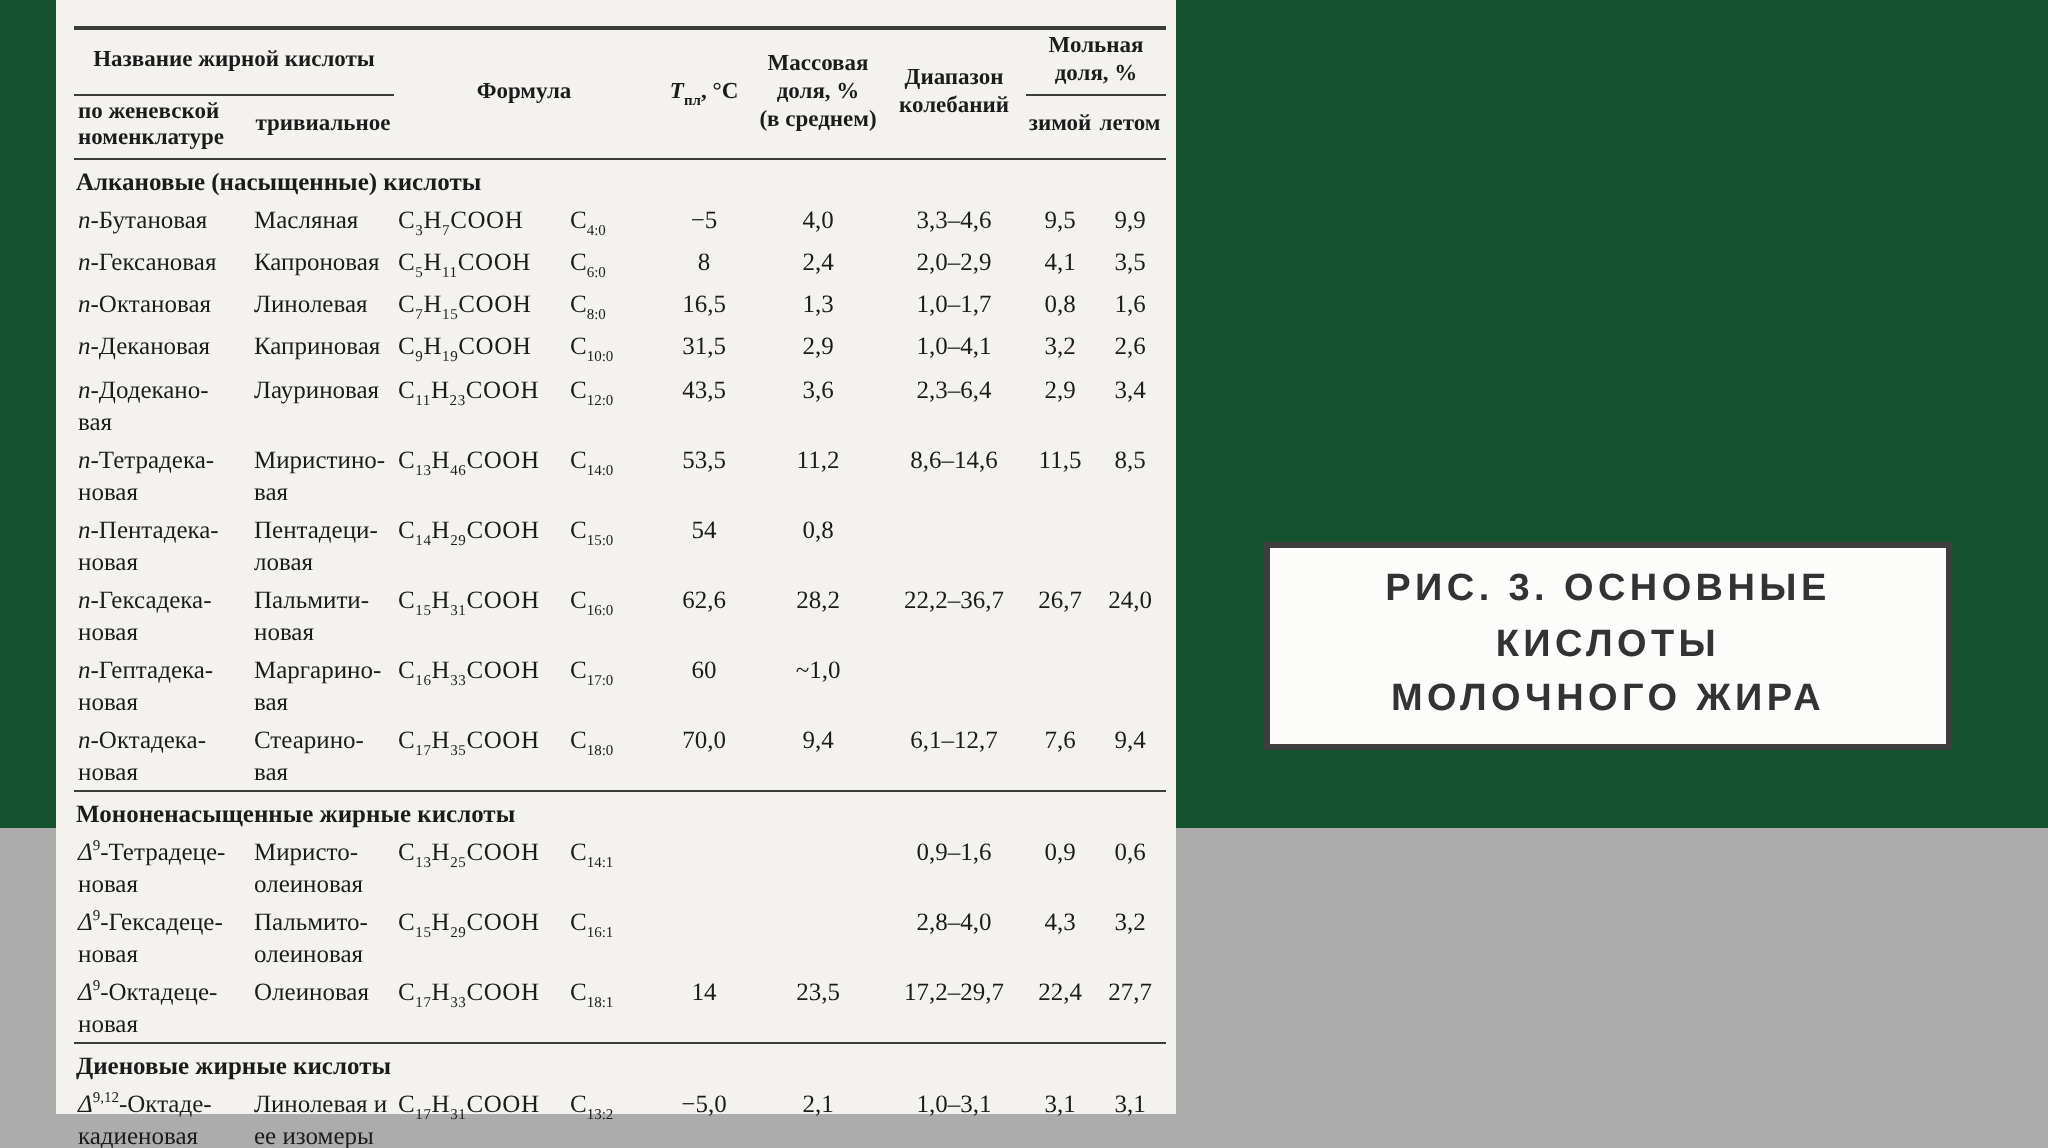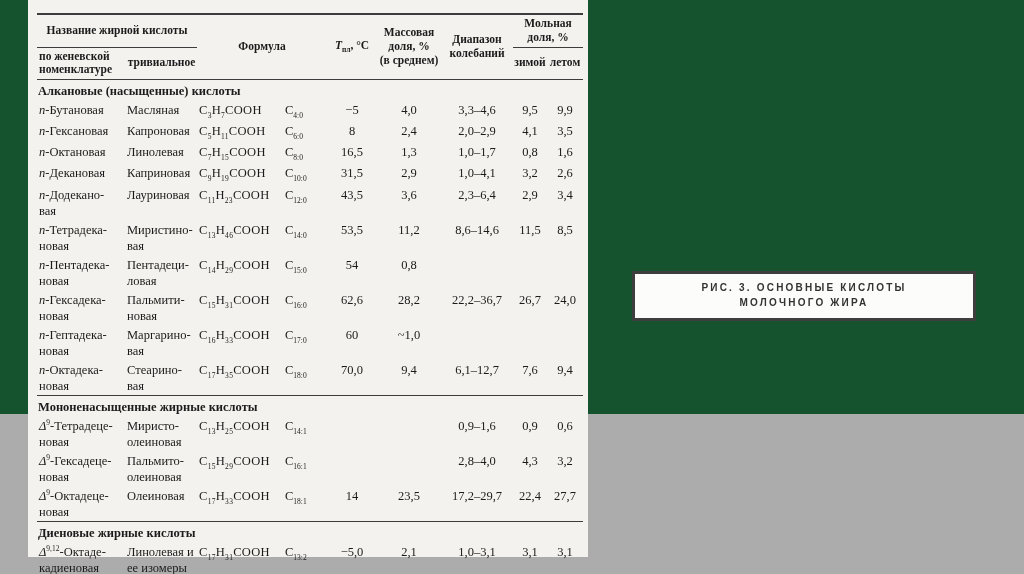--- a/index.html
+++ b/index.html
@@ -36,21 +36,21 @@
   .c-form{padding-left:2px;letter-spacing:.3px;}
   .c-cn{padding-left:6px;}
   .c-num{text-align:center;}
   .caption-box{
     position:absolute;left:632px;top:271px;width:344px;box-sizing:border-box;
     background:#fcfcfb;border:3px solid #3e3e3e;
     padding:7px 8px 8px 8px;text-align:center;
   }
   .caption-text{
     font-family:"Liberation Sans",sans-serif;
-    font-size:10px;font-weight:700;letter-spacing:2.2px;
+    font-size:19px;font-weight:700;letter-spacing:2.2px;
     color:#333;line-height:1.45;white-space:pre-line;
   }
 </style>
 </head>
 <body>
 
 <div class="stage">
 
   <div class="panel">
     <table class="acids">

